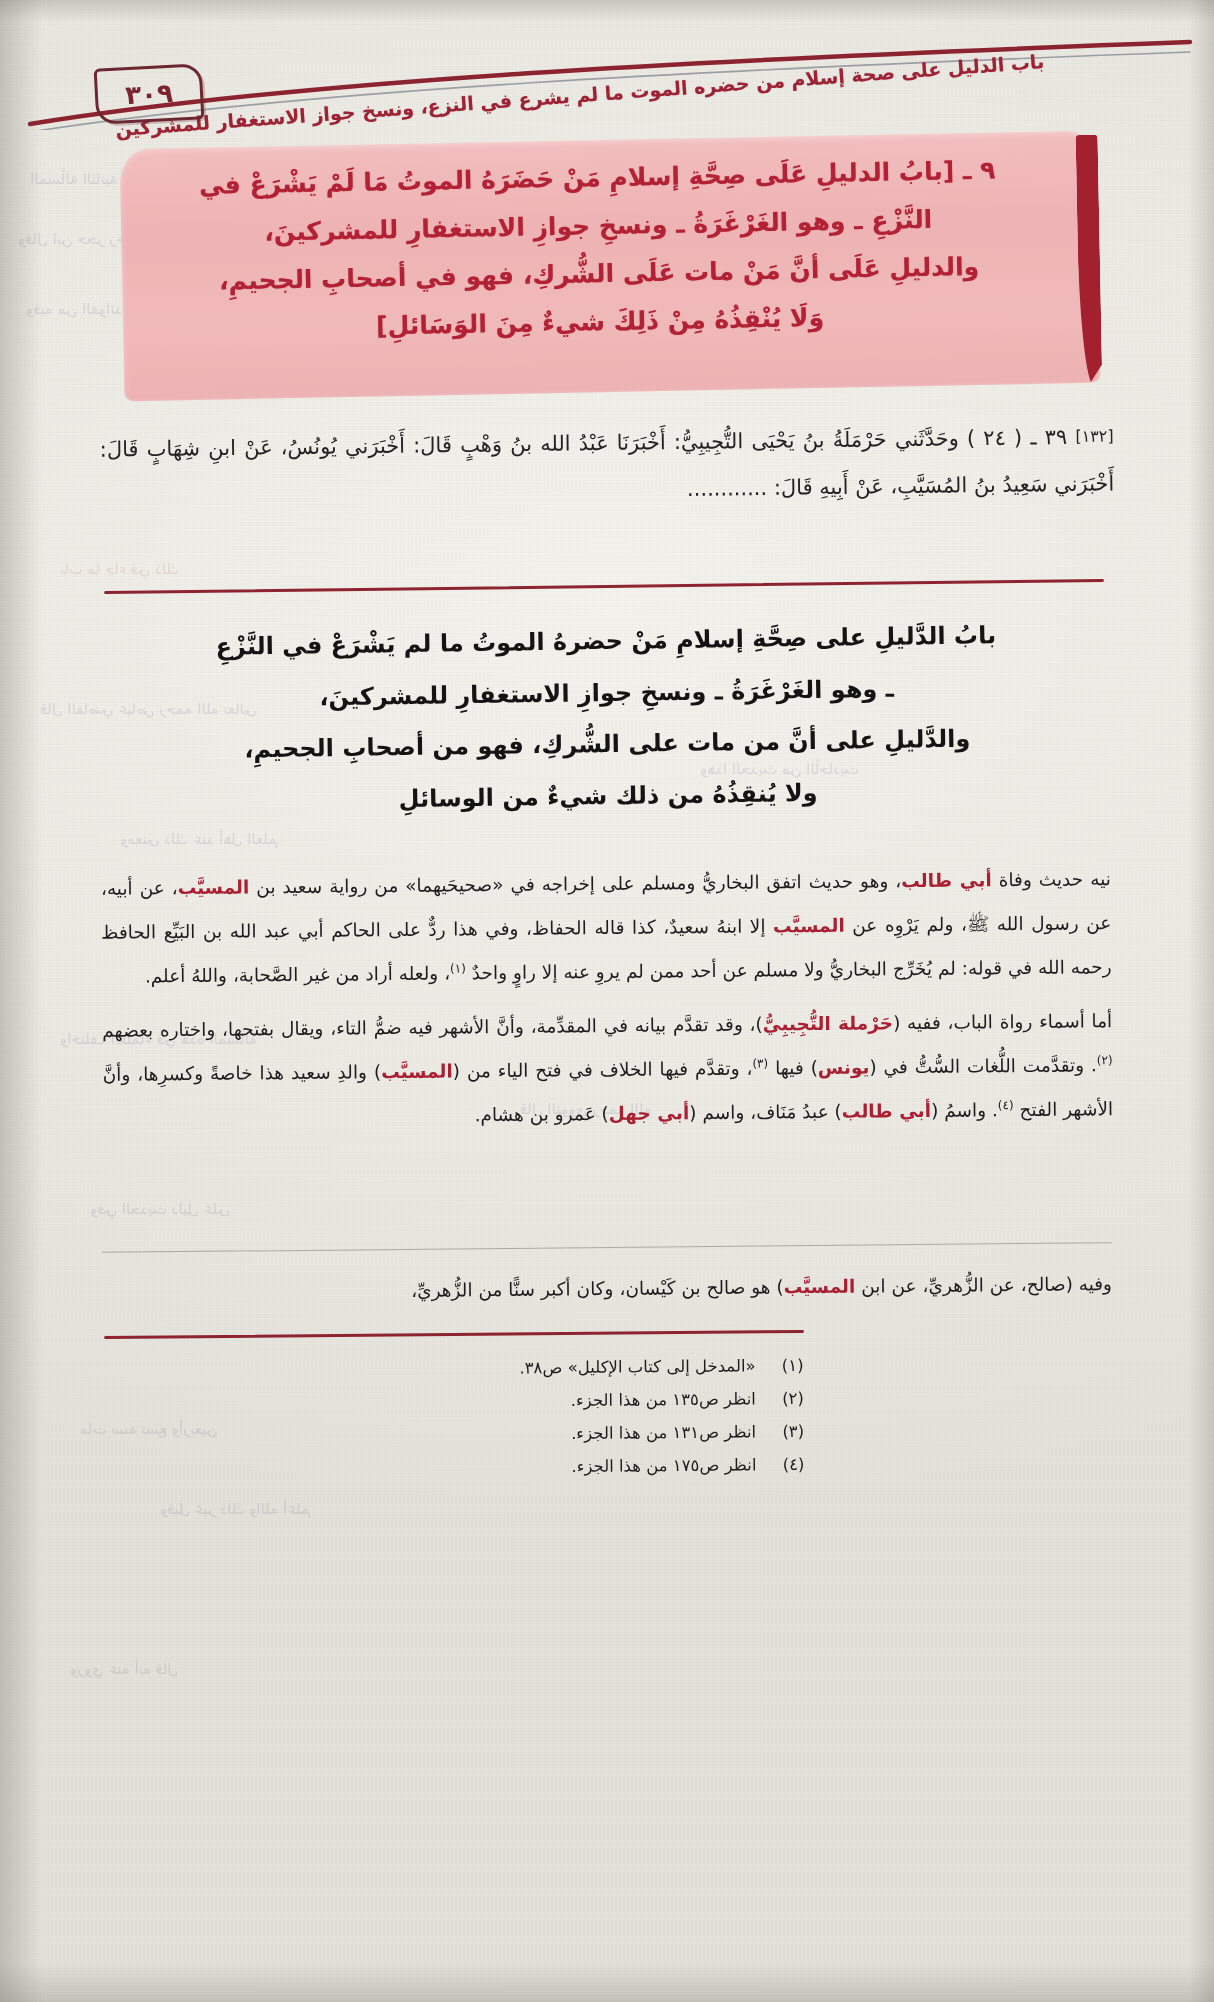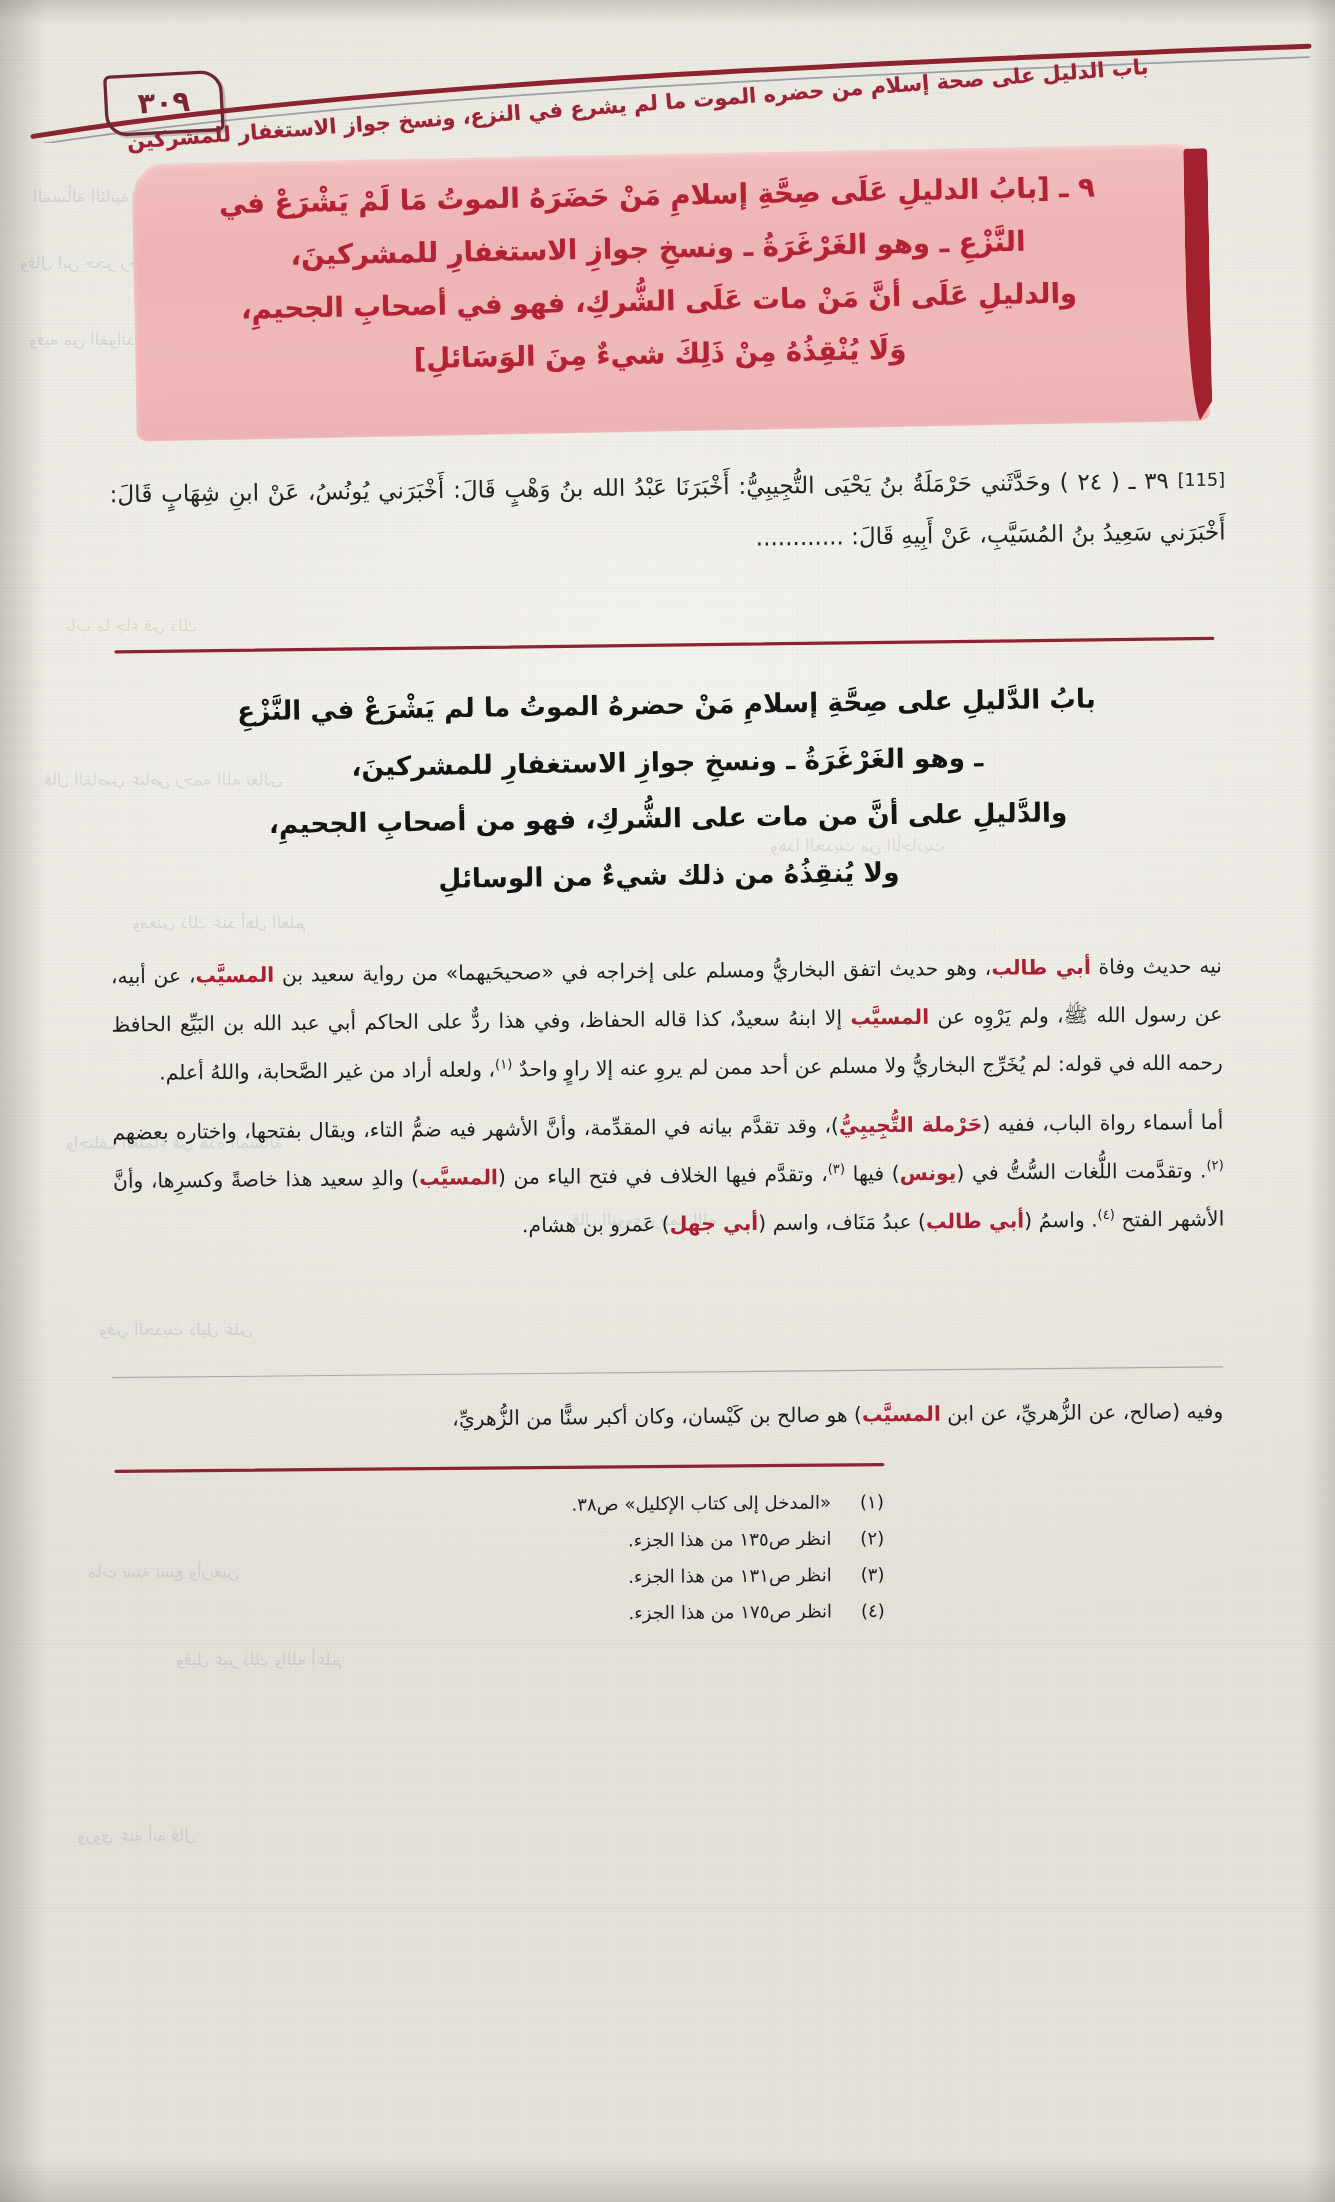--- a/index.html
+++ b/index.html
@@ -266,21 +266,21 @@
   <div id="title-box">
     <div id="title-text">
       <span class="ln">٩ ـ [بابُ الدليلِ عَلَى صِحَّةِ إسلامِ مَنْ حَضَرَهُ الموتُ مَا لَمْ يَشْرَعْ في</span>
       <span class="ln">النَّزْعِ ـ وهو الغَرْغَرَةُ ـ ونسخِ جوازِ الاستغفارِ للمشركينَ،</span>
       <span class="ln">والدليلِ عَلَى أنَّ مَنْ مات عَلَى الشُّركِ، فهو في أصحابِ الجحيمِ،</span>
       <span class="ln">وَلَا يُنْقِذُهُ مِنْ ذَلِكَ شيءٌ مِنَ الوَسَائلِ]</span>
     </div>
   </div>
 
   <div id="hadith">
-    <span class="bracketnum">[115]</span>
+    <span class="bracketnum">[١٣٢]</span>
     <span>٣٩ ـ ( ٢٤ )</span>
     <span>وحَدَّثَني حَرْمَلَةُ بنُ يَحْيَى التُّجِيبِيُّ: أَخْبَرَنَا عَبْدُ الله بنُ وَهْبٍ قَالَ:</span>
     <span>أَخْبَرَني يُونُسُ، عَنْ ابنِ شِهَابٍ قَالَ: أَخْبَرَني سَعِيدُ بنُ المُسَيَّبِ، عَنْ أَبِيهِ قَالَ:</span>
     <span class="dots">............</span>
   </div>
 
   <div id="rule-1"></div>
 
   <div id="chapter-heading">
     <span class="ln">بابُ الدَّليلِ على صِحَّةِ إسلامِ مَنْ حضرهُ الموتُ ما لم يَشْرَعْ في النَّزْعِ</span>

